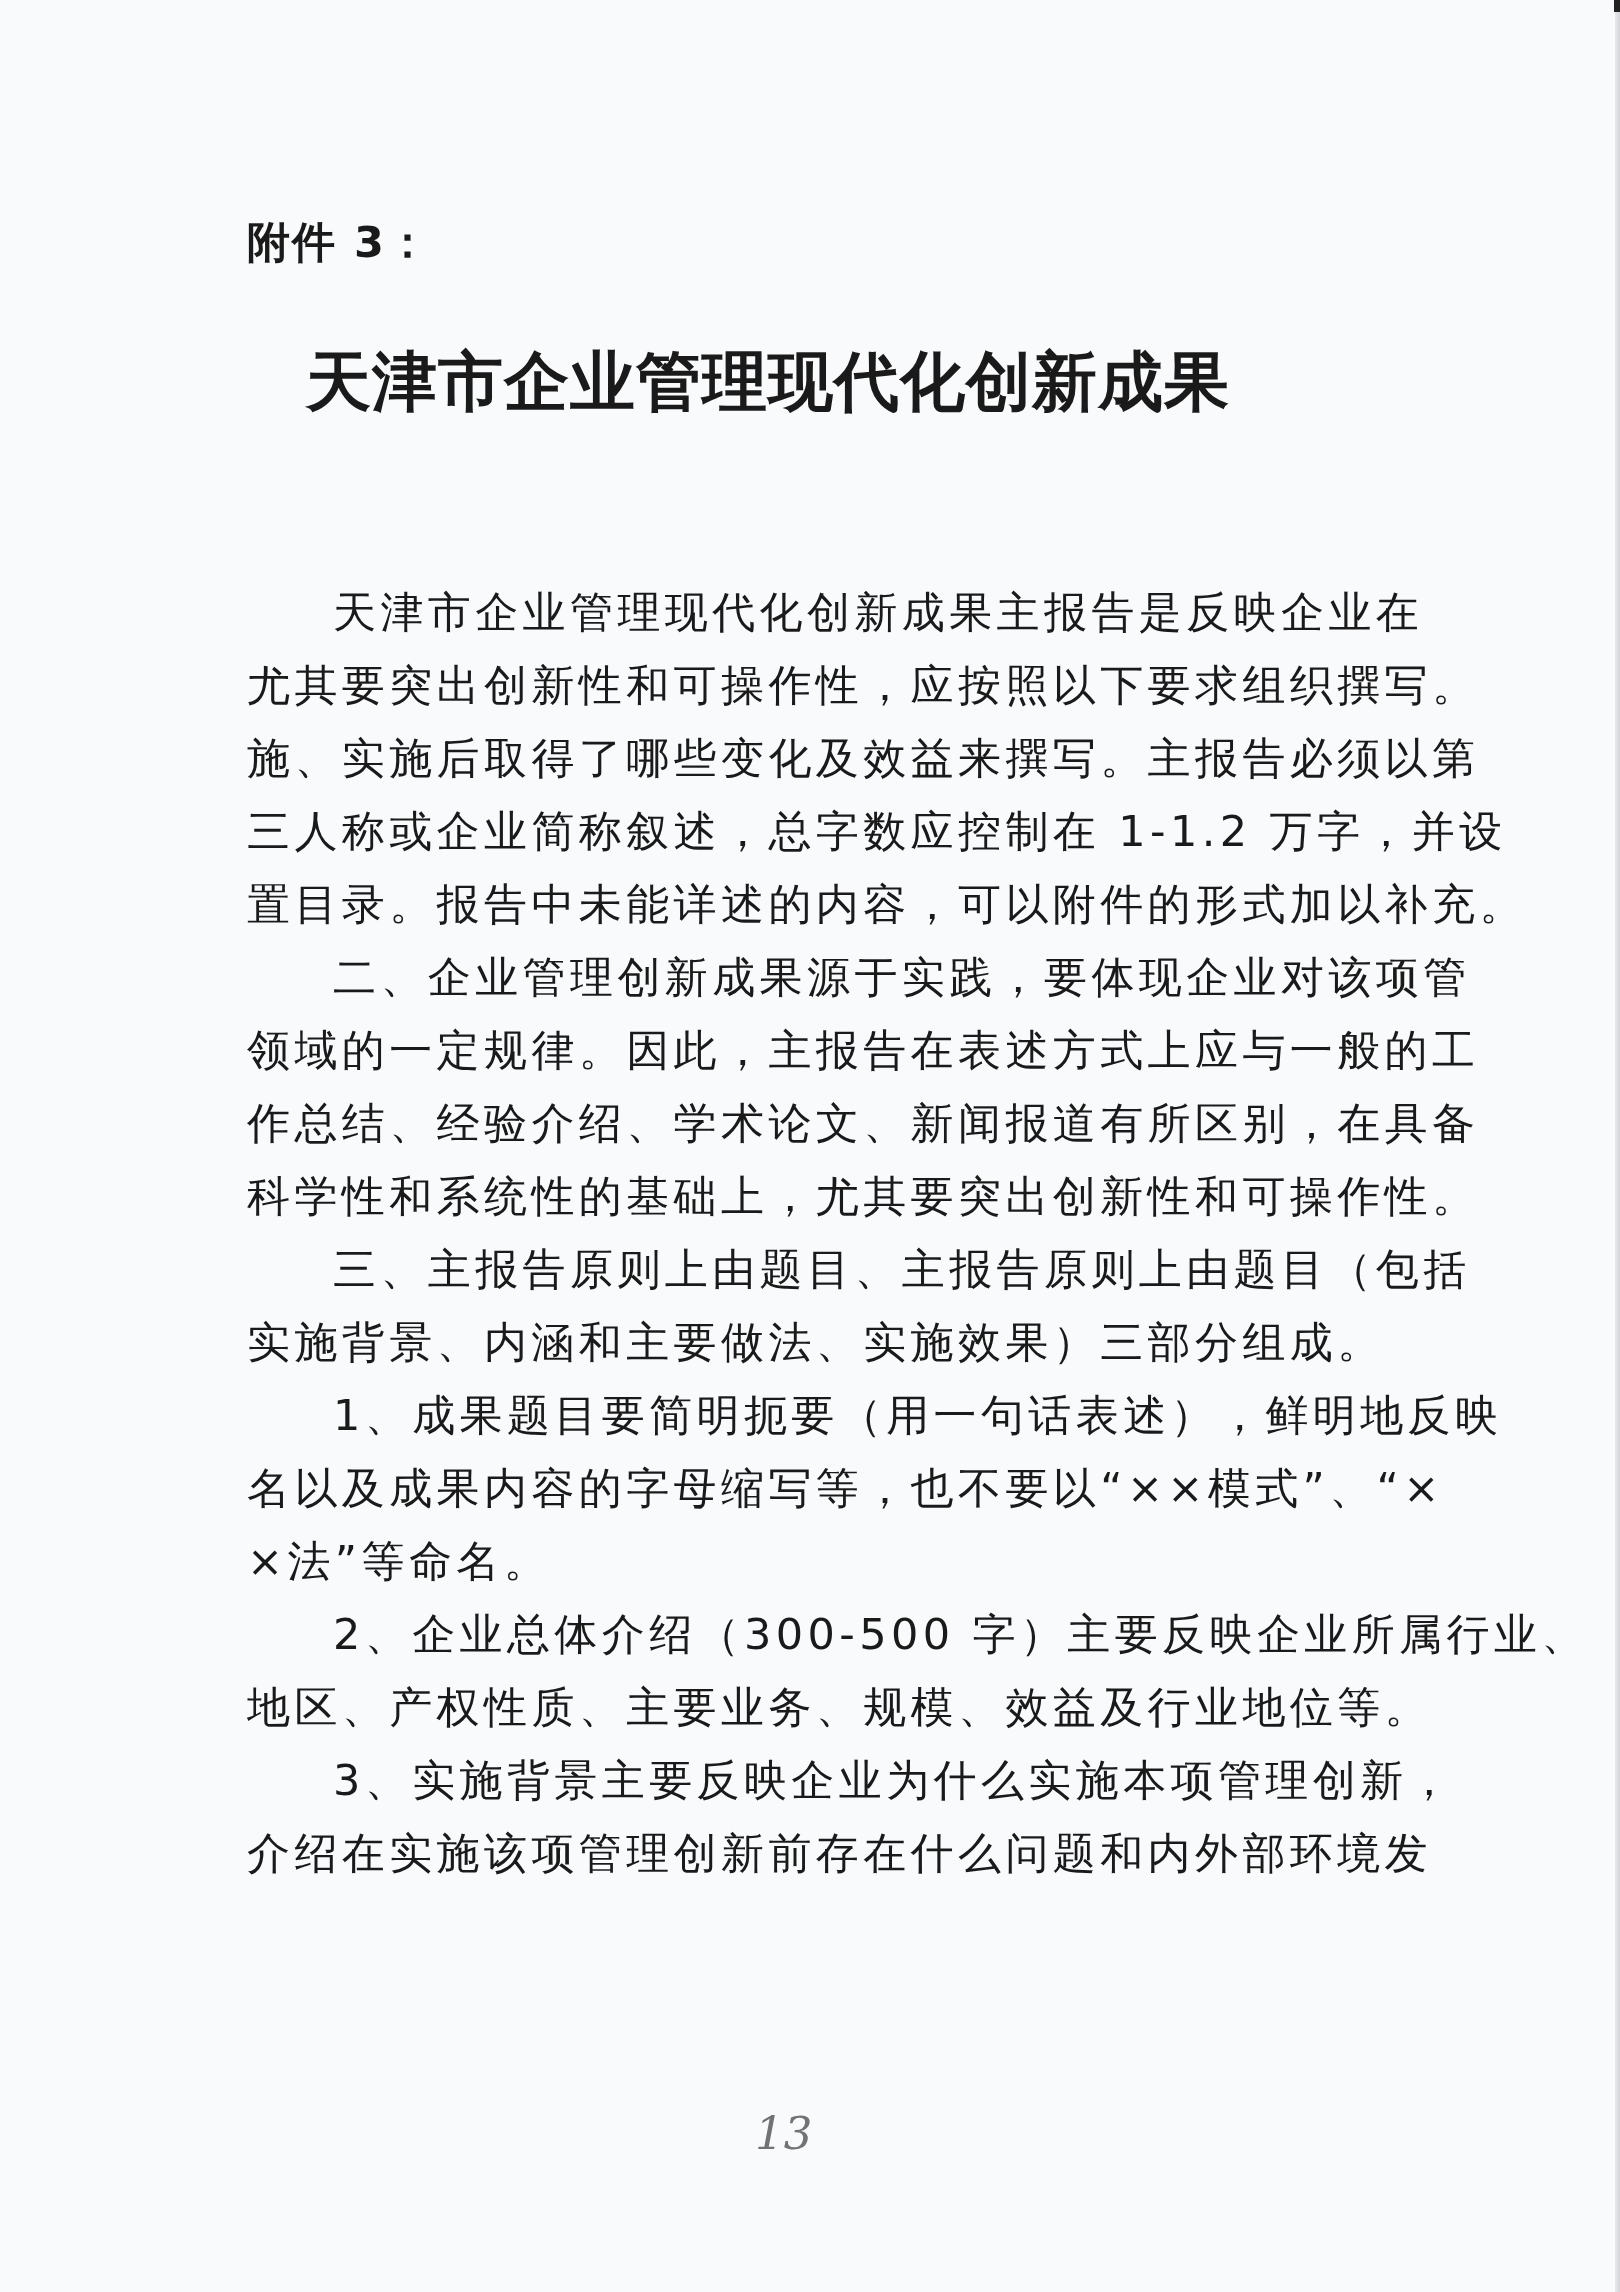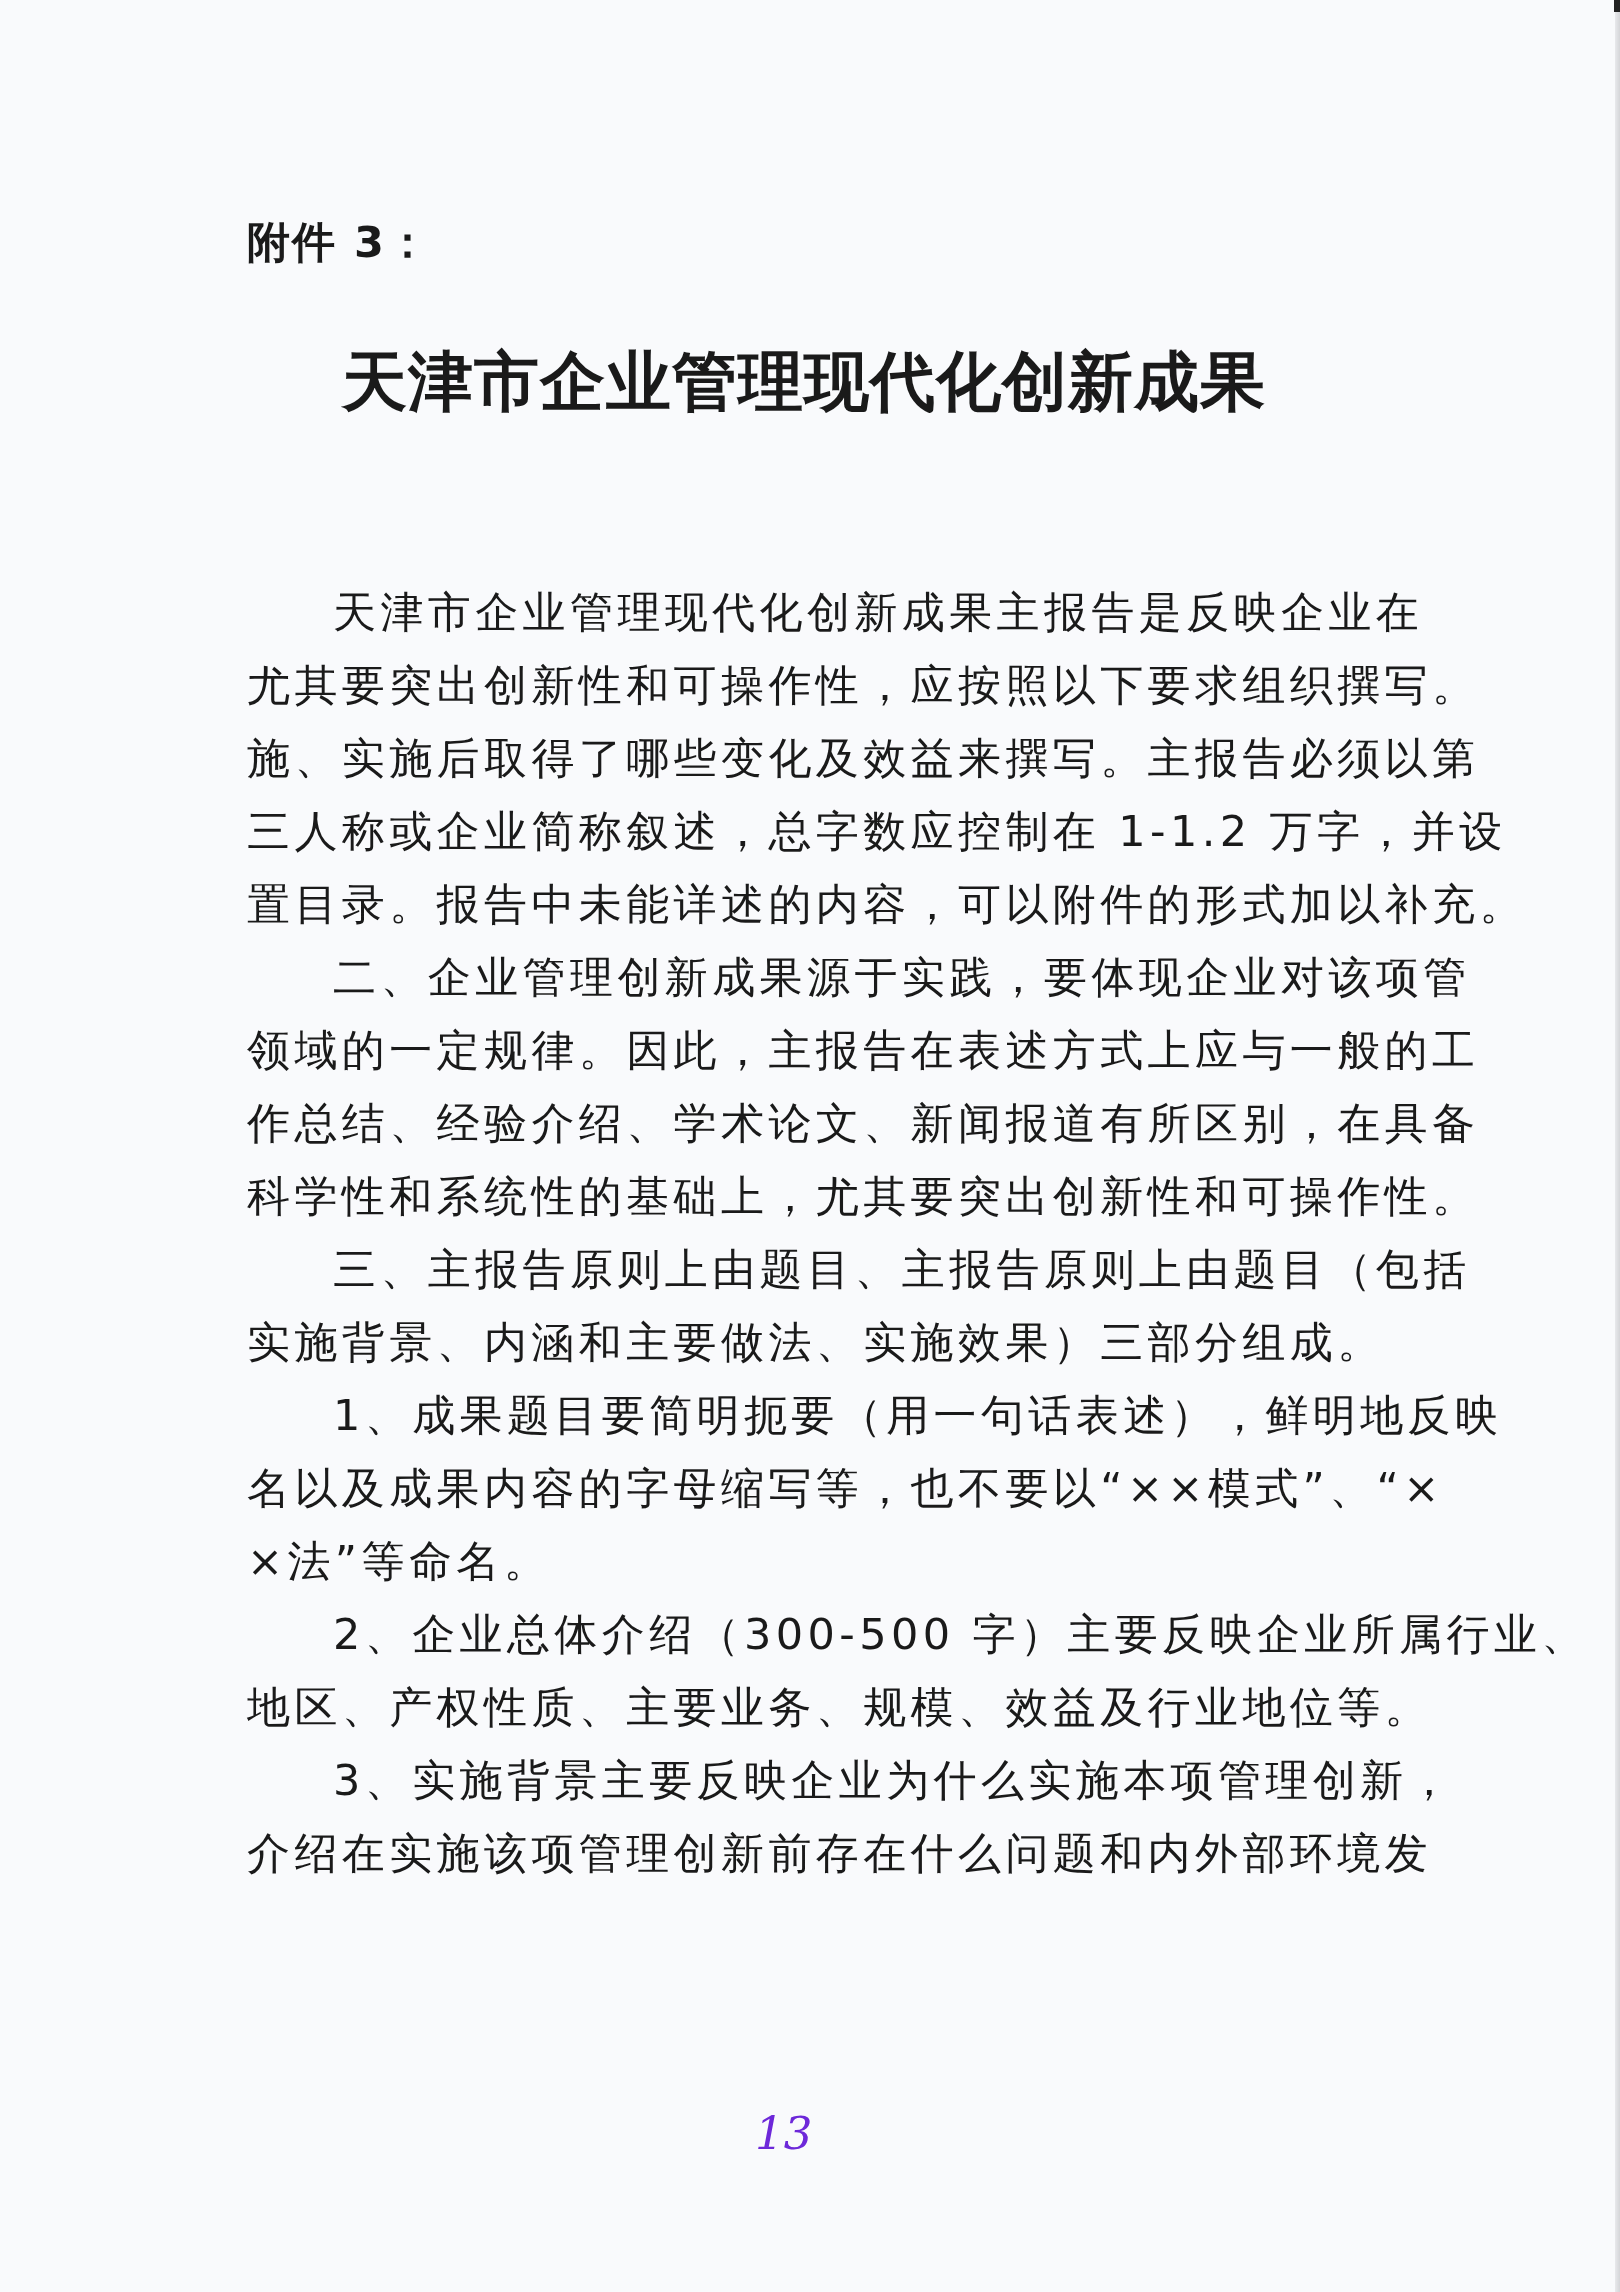--- a/index.html
+++ b/index.html
@@ -50,21 +50,20 @@
     }
     .title {
       position: absolute;
       left: 0;
       width: 1536px;
       text-align: center;
       font-size: 65px;
       font-weight: bold;
       letter-spacing: 1px;
       font-family: "DejaVu Serif", "Liberation Serif", serif;
-      padding-left: 36px;
     }
     .title.line1 { top: 338px; }
     .title.line2 { top: 423px; }
     .body {
       position: absolute;
       left: 247px;
       top: 576px;
       width: 1127px;
     }
     .line {
@@ -78,21 +77,21 @@
       text-align-last: justify;
     }
     .line.last { text-align-last: left; }
     .line.indent { padding-left: 86px; }
     .page-number {
       position: absolute;
       left: 755px;
       top: 2107px;
       font-size: 45px;
       font-style: italic;
-      color: #6d28d9;
+      color: #737373;
       font-family: "DejaVu Serif", "Liberation Serif", serif;
     }
   </style>
 </head>
 <body>
 
 <div class="page">
   <div class="edge-right"></div>
   <div class="corner-mark"></div>
 

